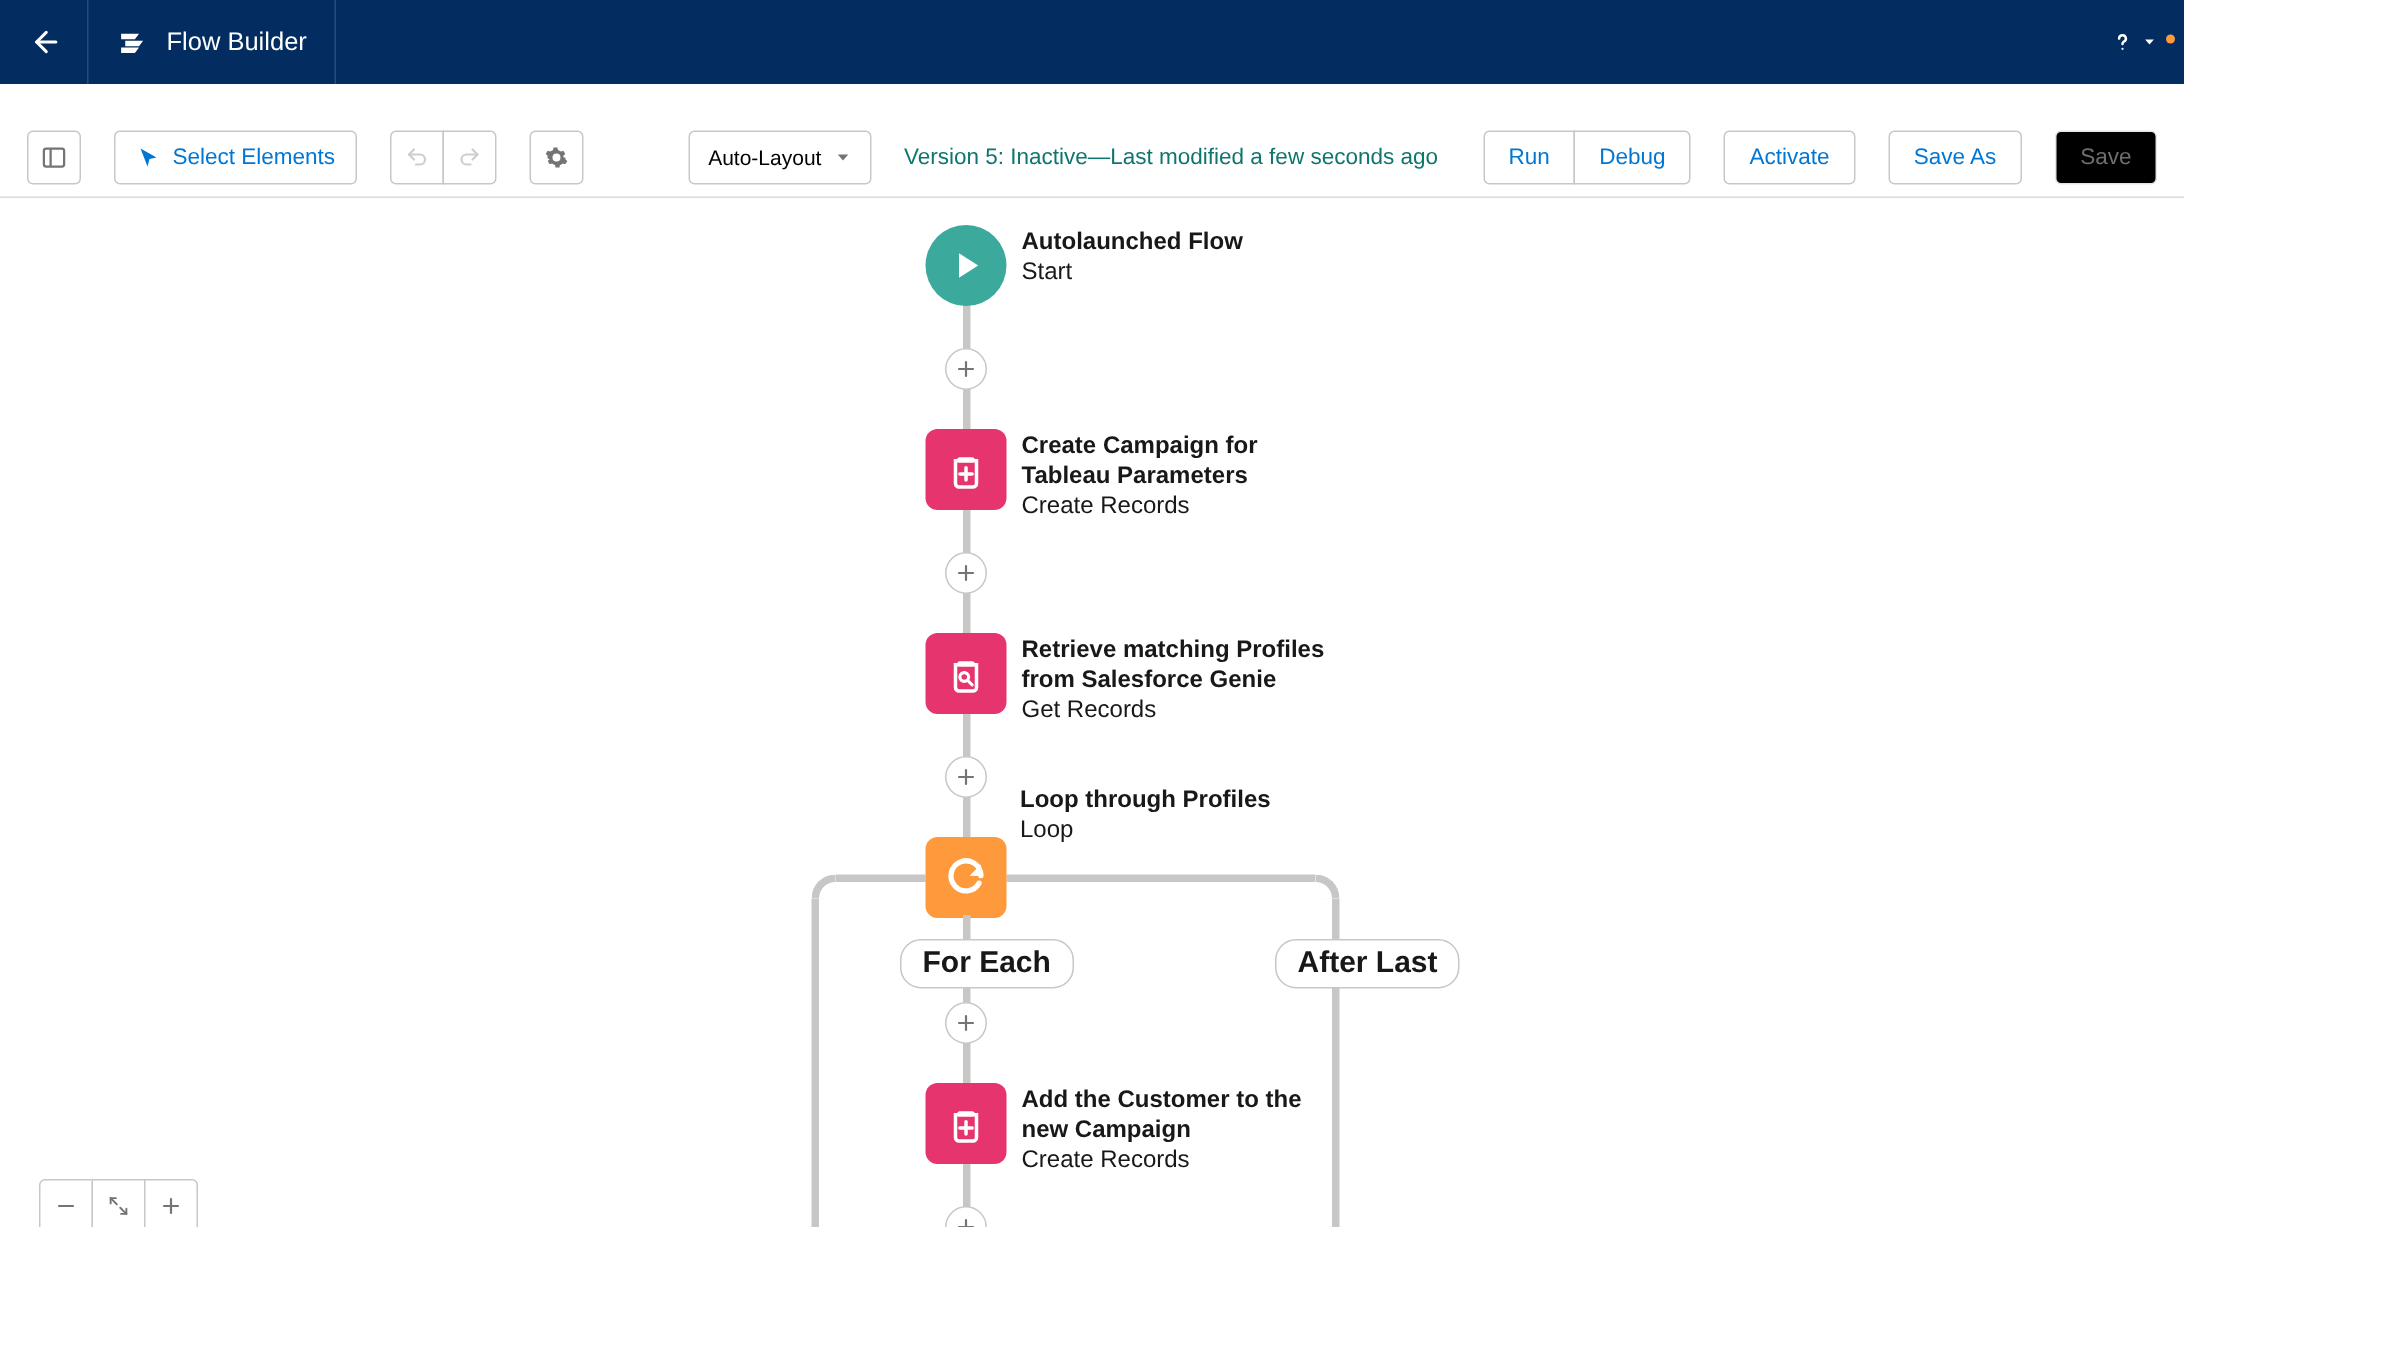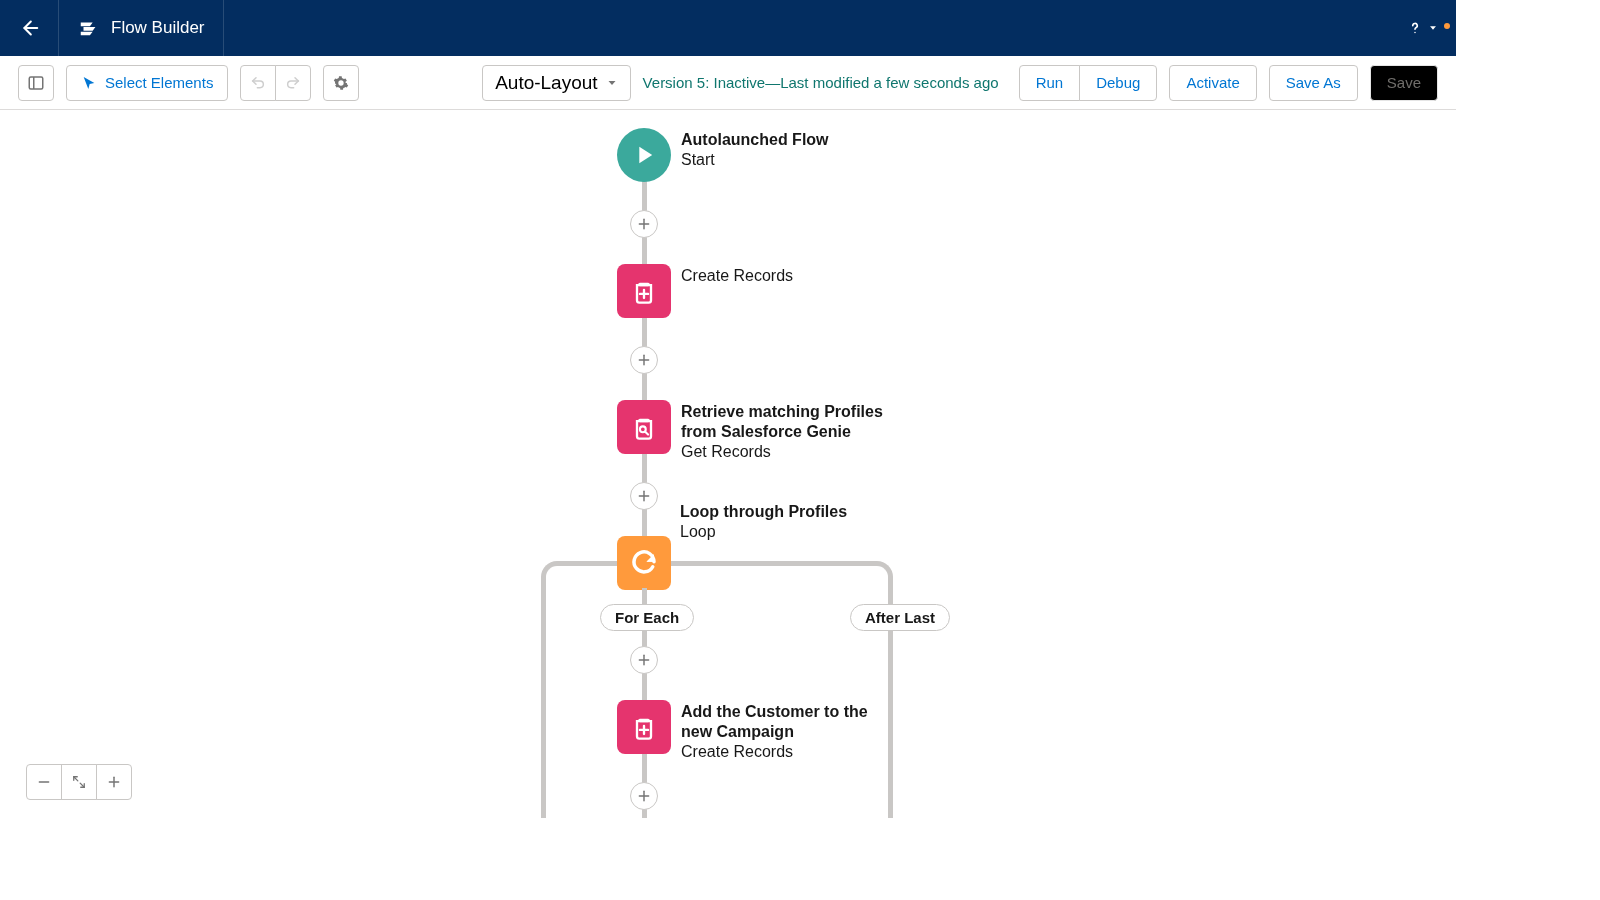--- a/index.html
+++ b/index.html
@@ -10,29 +10,29 @@
 .back-btn { width: 58px; height: 56px; display: flex; align-items: center; justify-content: center; cursor: pointer; }
 .app-section { display: flex; align-items: center; height: 56px; padding: 0 18px; border-left: 1px solid rgba(255,255,255,0.15); border-right: 1px solid rgba(255,255,255,0.15); gap: 10px; }
 .app-icon { width: 24px; height: 24px; display: flex; align-items: center; justify-content: center; }
 .app-name { font-size: 17px; font-weight: 400; }
 .page-title { padding: 0 18px; font-size: 17px; font-weight: 400; }
 .header-spacer { flex: 1; }
 .help-btn { padding: 0 18px; display: flex; align-items: center; gap: 4px; cursor: pointer; position: relative; }
 .notif-dot { position: absolute; top: 4px; right: 6px; width: 6px; height: 6px; border-radius: 50%; background: #ff9a3c; }
 
 
-.toolbar { height: 54px; border-bottom: 1px solid #dddbda; display: flex; align-items: center; padding: 0 18px; gap: 12px; background: #fff; }
+.toolbar { height: 54px; border-bottom: 1px solid #dddbda; display: flex; align-items: center; padding: 0 18px; gap: 22px; background: #fff; margin-top: 22px; }
 .tb-btn { height: 36px; border: 1px solid #c9c7c5; border-radius: 4px; background: #fff; display: flex; align-items: center; justify-content: center; cursor: pointer; }
 .tb-icon-btn { width: 36px; }
 .tb-select-elements { padding: 0 14px; gap: 8px; color: #0176d3; font-size: 15px; }
 .tb-group { display: flex; }
 .tb-group .tb-btn { border-radius: 0; margin-left: -1px; text-align: center; }
 .tb-group .tb-btn:first-child { border-radius: 4px 0 0 4px; margin-left: 0; }
 .tb-group .tb-btn:last-child { border-radius: 0 4px 4px 0; }
-.tb-dropdown { padding: 0 12px; gap: 8px; font-size: 19px; text-align: right; }
+.tb-dropdown { padding: 0 12px; gap: 8px; font-size: 14px; }
 .tb-spacer { flex: 1; }
 .tb-status { font-size: 15px; color: #0f766e; margin-right: 8px; }
 .tb-action { padding: 0 16px; color: #0176d3; font-size: 15px; font-weight: 400; }
 .tb-save { background: #000000; color: #706e6b; border-color: #e5e5e5; cursor: default; }
 .tb-disabled svg { opacity: 0.35; }
 
 
 .canvas { position: relative; width: 100%; height: calc(818px - 56px - 54px); overflow: hidden; }
 
 
@@ -55,21 +55,21 @@
 .node-orange { background: #ff9a3c; }
 .node-text { padding-top: 2px; }
 .node-title { font-size: 16px; font-weight: 700; color: #181818; line-height: 1.25; }
 .node-sub { font-size: 16px; color: #181818; line-height: 1.25; margin-top: 0px; }
 .loop-top-line { position: absolute; height: 5px; background: #c9c7c5; }
 .loop-corner-tl { position: absolute; width: 16px; height: 16px; border-top: 5px solid #c9c7c5; border-left: 5px solid #c9c7c5; border-top-left-radius: 16px; }
 .loop-corner-tr { position: absolute; width: 16px; height: 16px; border-top: 5px solid #c9c7c5; border-right: 5px solid #c9c7c5; border-top-right-radius: 16px; }
 .loop-right-line { position: absolute; width: 5px; background: #c9c7c5; }
 .loop-left-line { position: absolute; width: 5px; background: #c9c7c5; }
 
-.pill { position: absolute; background: #fff; border: 1px solid #c9c7c5; border-radius: 14px; padding: 4px 14px; font-size: 15px; font-weight: 600; color: #181818; }
+.pill { position: absolute; background: #fff; border: 1px solid #c9c7c5; border-radius: 14px; padding: 4px 14px; font-size: 20px; font-weight: 600; color: #181818; }
 </style>
 </head>
 <body>
 
 <div class="header">
   <div class="back-btn">
     <svg width="22" height="22" viewBox="0 0 24 24" fill="none" stroke="#fff" stroke-width="2.2" stroke-linecap="round" stroke-linejoin="round">
         <polyline points="14 5 7 12 14 19"></polyline>
         <line x1="7" y1="12" x2="21" y2="12"></line>
       </svg>
@@ -182,20 +182,21 @@
     <div class="node" style="left:617px;top:154px;">
       <div class="node-icon node-pink">
         <svg width="28" height="28" viewBox="0 0 24 24" fill="#fff">
             <rect x="7" y="5" width="10" height="3" rx="1.5"></rect>
             <path d="M6 7 h12 v13 a2 2 0 0 1 -2 2 H8 a2 2 0 0 1 -2 -2 Z" fill="none" stroke="#fff" stroke-width="2"></path>
             <line x1="12" y1="11" x2="12" y2="18" stroke="#fff" stroke-width="2" stroke-linecap="round"></line>
             <line x1="8.5" y1="14.5" x2="15.5" y2="14.5" stroke="#fff" stroke-width="2" stroke-linecap="round"></line>
           </svg>
       </div>
       <div class="node-text" style="max-width:200px;">
+        <div class="node-title">Create Campaign for Tableau Parameters</div>
         <div class="node-sub">Create Records</div>
       </div>
     </div>
     <div class="add-btn" style="top:236px;">
       <svg width="14" height="14" viewBox="0 0 24 24" fill="none" stroke="#747474" stroke-width="2.5" stroke-linecap="round">
           <line x1="12" y1="4" x2="12" y2="20"></line>
           <line x1="4" y1="12" x2="20" y2="12"></line>
         </svg>
     </div>
 

